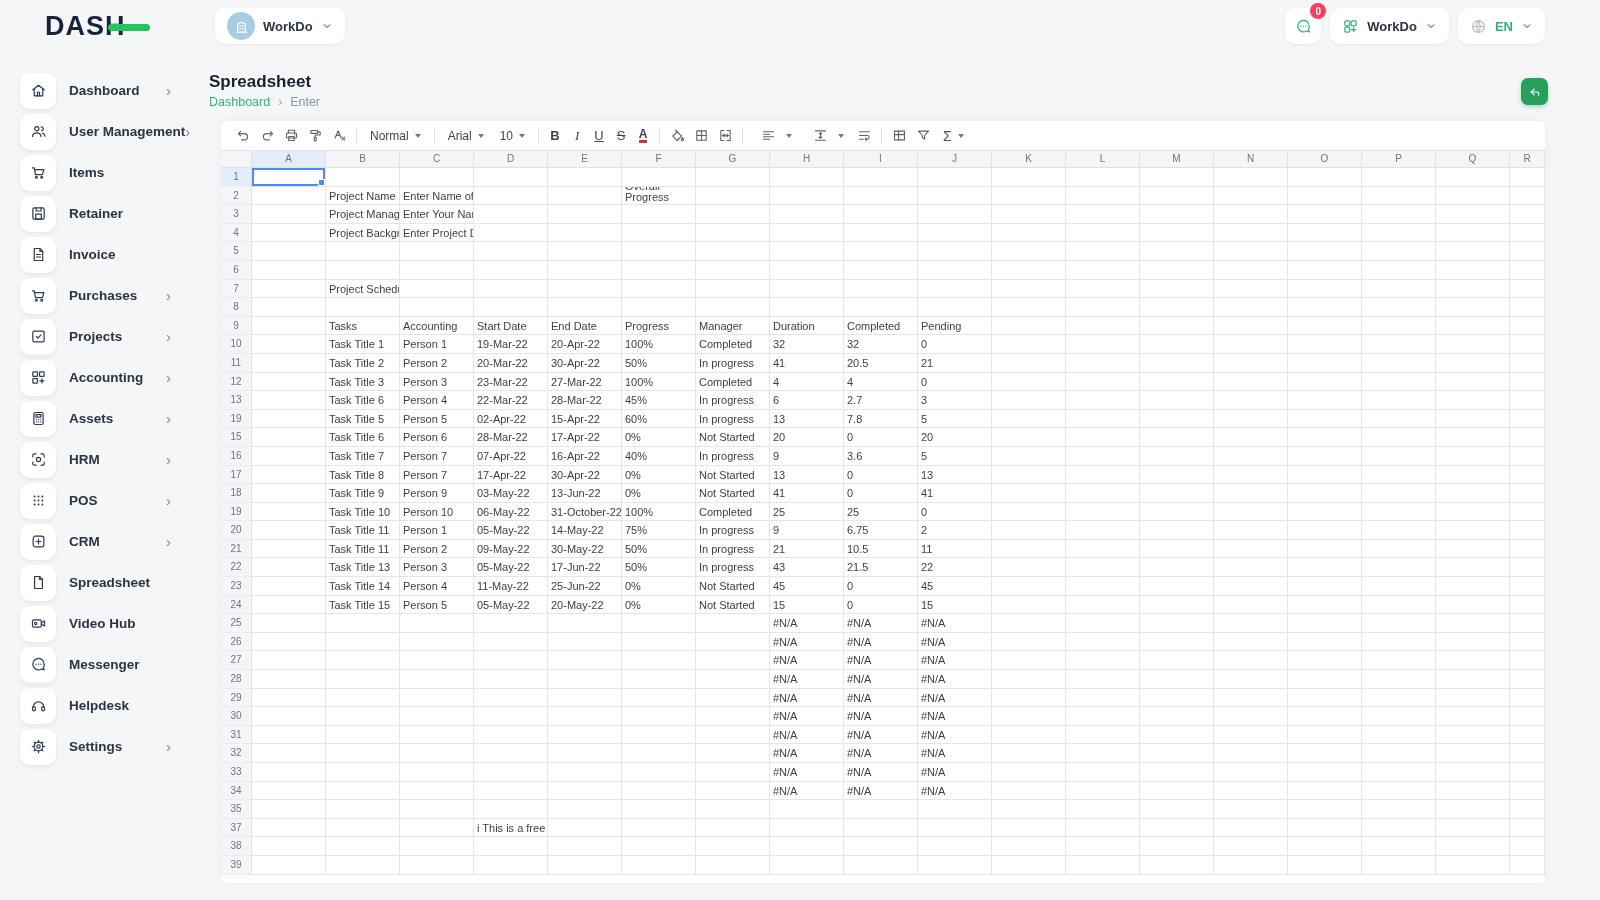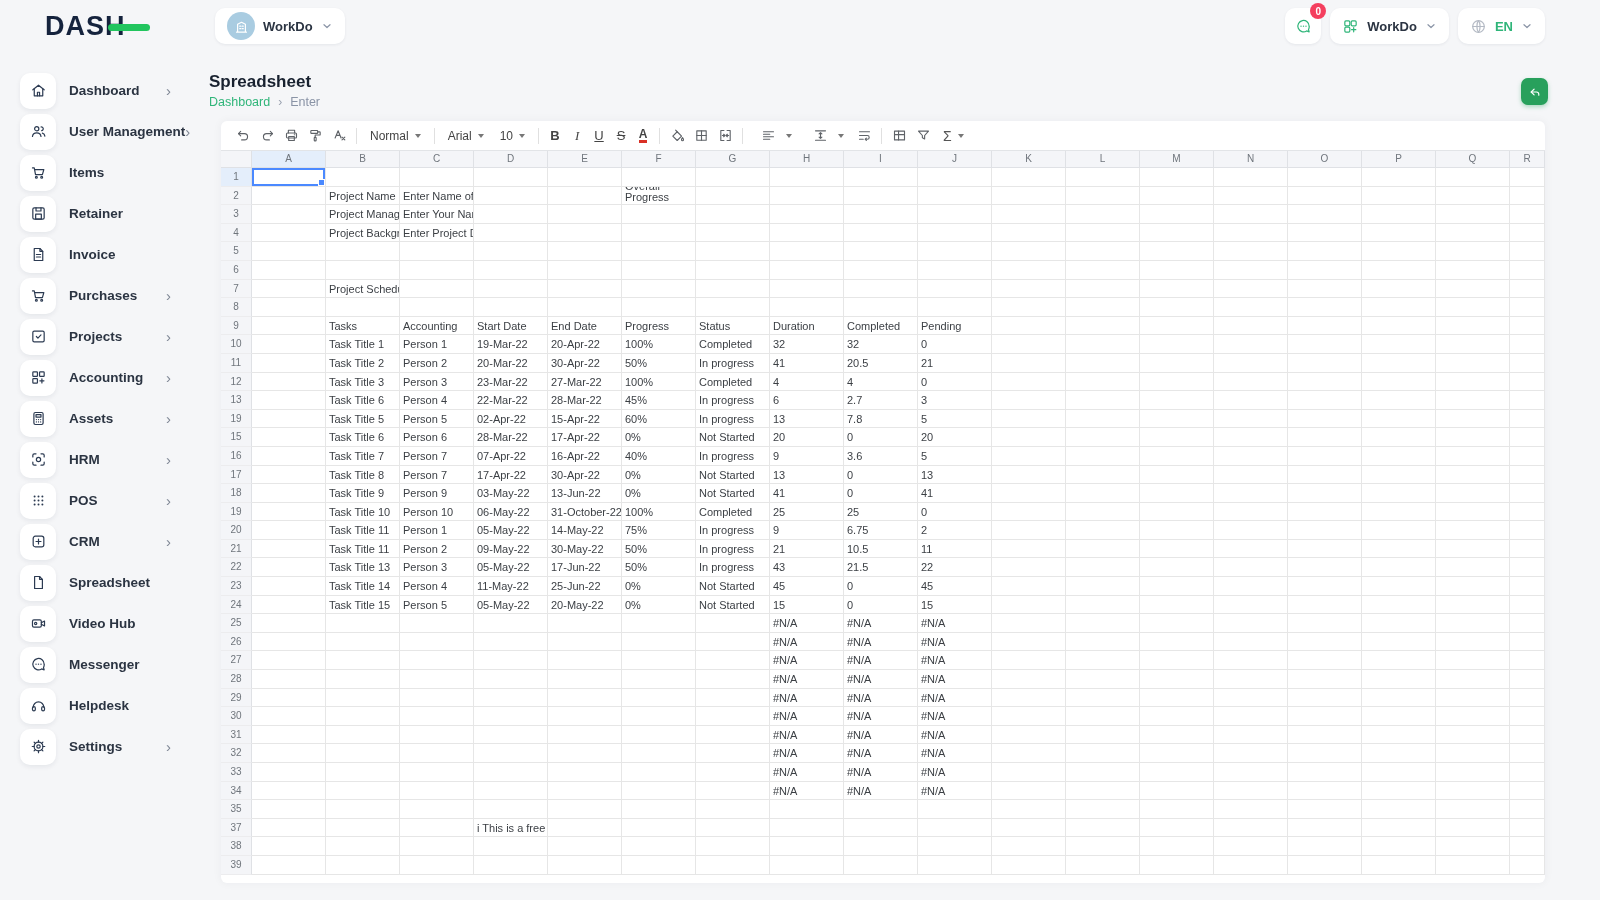--- a/index.html
+++ b/index.html
@@ -680,21 +680,21 @@
           <div class="g-cell" style="width: 35px;"></div>
         </div>
         <div class="g-row">
           <div class="g-gutter">9</div>
           <div class="g-cell" style="width: 74px;"></div>
           <div class="g-cell" style="width: 74px;">Tasks</div>
           <div class="g-cell" style="width: 74px;">Accounting</div>
           <div class="g-cell" style="width: 74px;">Start Date</div>
           <div class="g-cell" style="width: 74px;">End Date</div>
           <div class="g-cell" style="width: 74px;">Progress</div>
-          <div class="g-cell" style="width: 74px;">Status</div>
+          <div class="g-cell" style="width: 74px;">Manager</div>
           <div class="g-cell" style="width: 74px;">Duration</div>
           <div class="g-cell" style="width: 74px;">Completed</div>
           <div class="g-cell" style="width: 74px;">Pending</div>
           <div class="g-cell" style="width: 74px;"></div>
           <div class="g-cell" style="width: 74px;"></div>
           <div class="g-cell" style="width: 74px;"></div>
           <div class="g-cell" style="width: 74px;"></div>
           <div class="g-cell" style="width: 74px;"></div>
           <div class="g-cell" style="width: 74px;"></div>
           <div class="g-cell" style="width: 74px;"></div>

